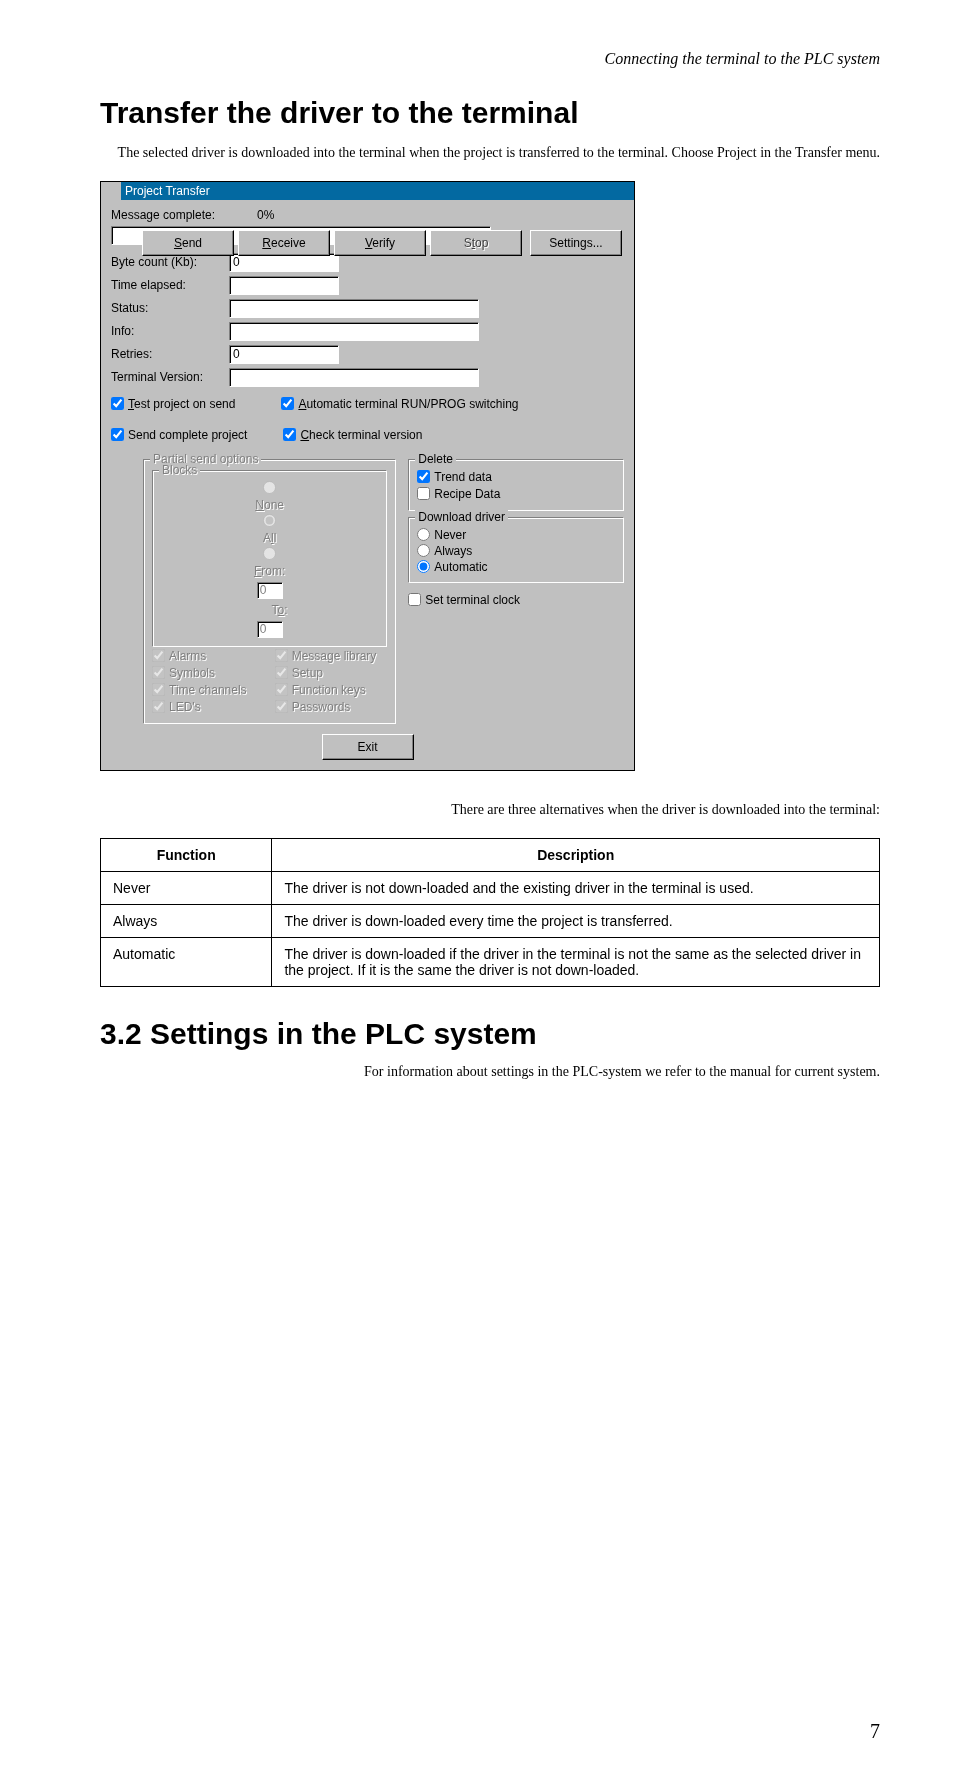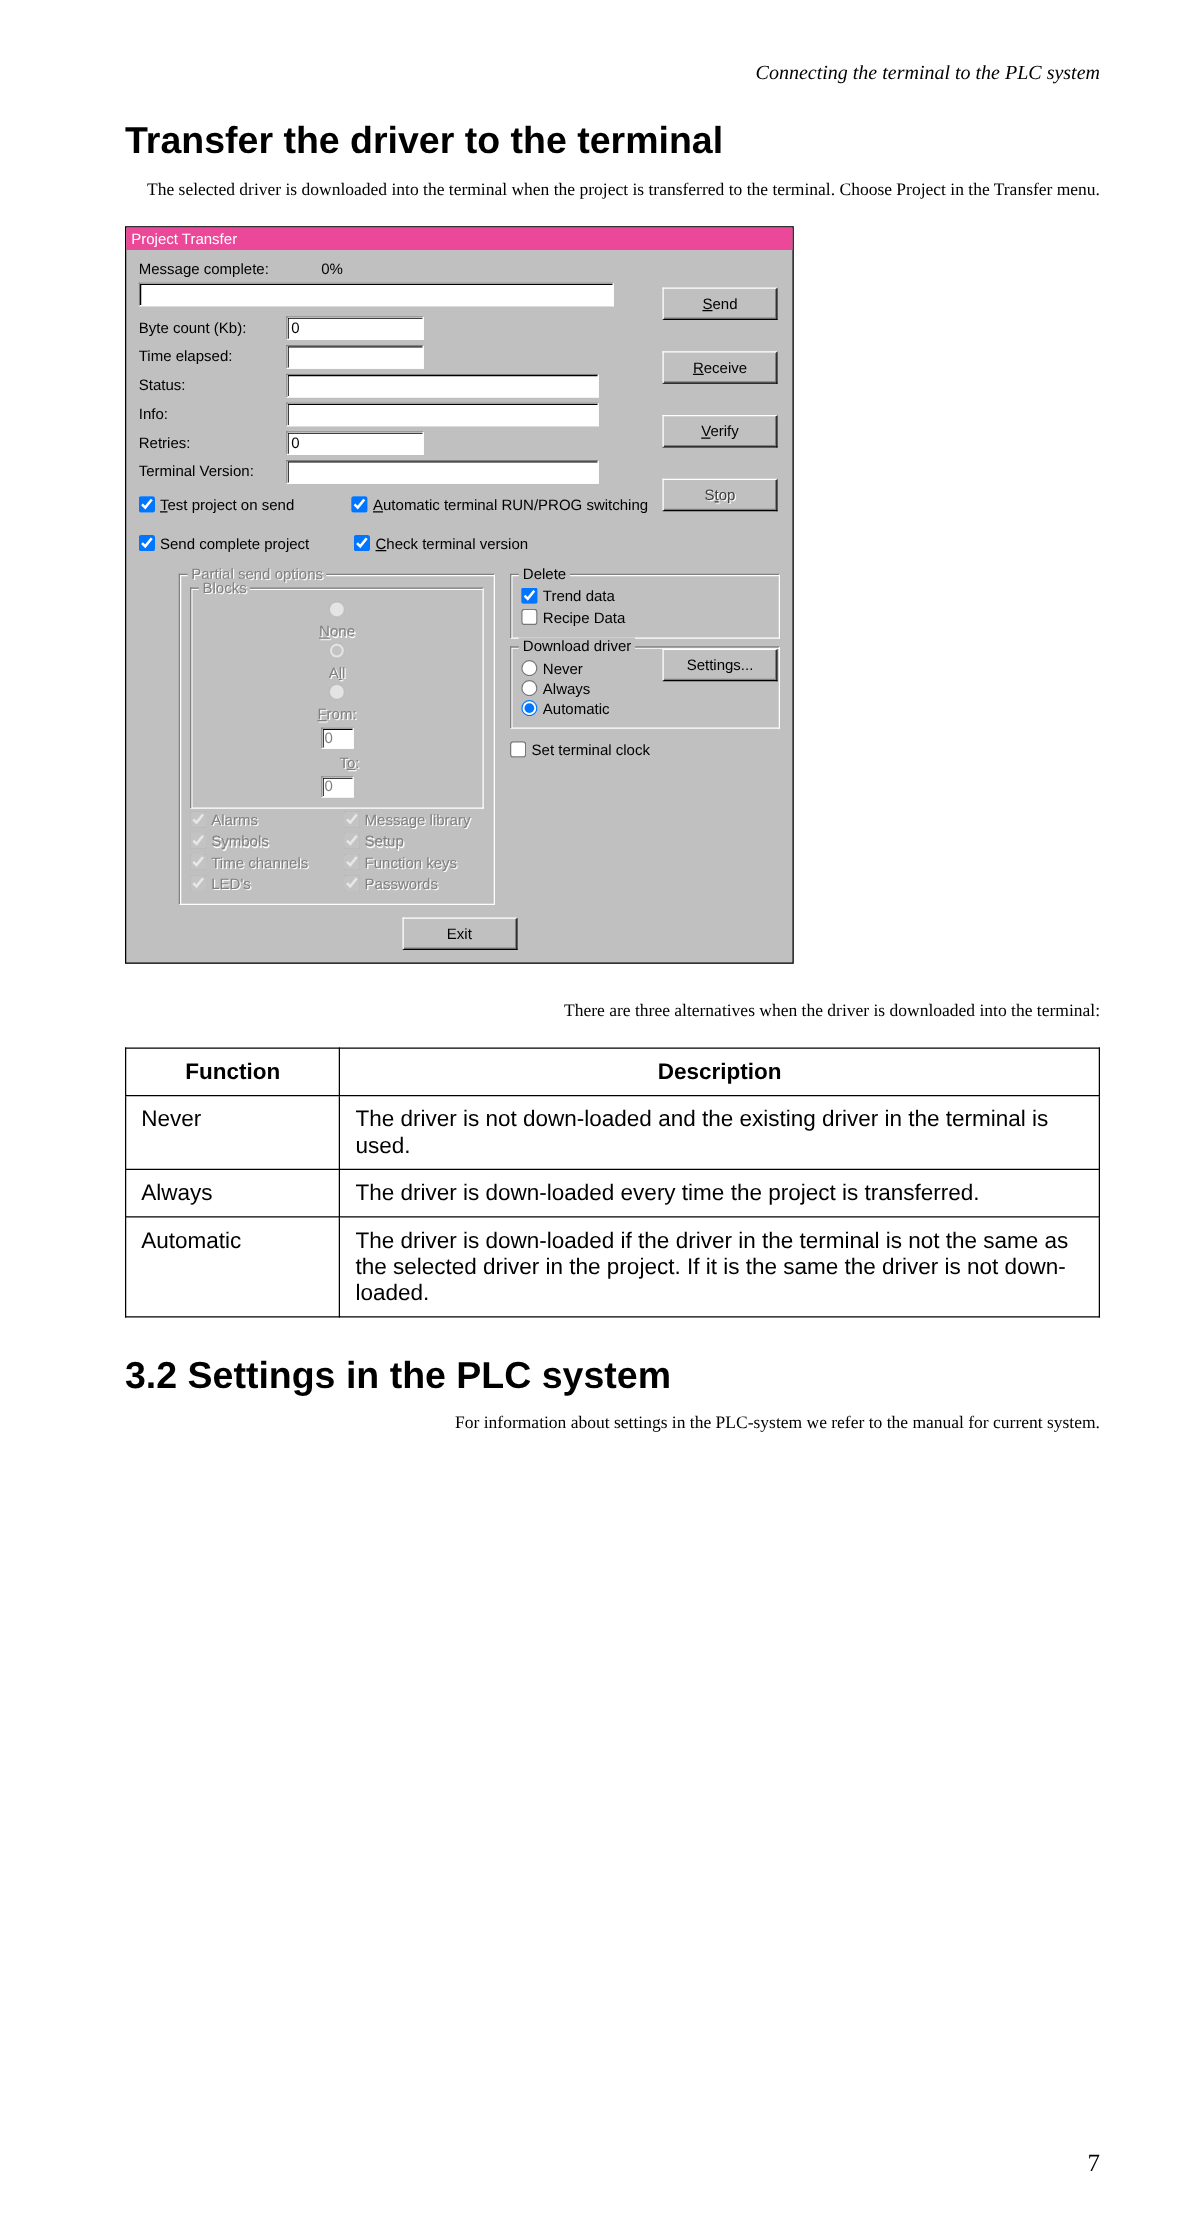--- a/index.html
+++ b/index.html
@@ -33,25 +33,26 @@
   
   .dialog {
     width: 535px;
     background: #c0c0c0;
     border: 1px solid #000;
     font-family: 'MS Sans Serif', Arial, sans-serif;
     font-size: 12px;
     margin-bottom: 30px;
   }
   .titlebar {
-    background: #ec4899;
+    background: #0369a1;
     color: #fff;
     font-weight: normal;
     padding: 2px 4px;
     font-size: 12px;
+    margin-left: 20px;
   }
   .dlg-body {
     padding: 8px 10px 10px 10px;
     position: relative;
   }
   .row { display: flex; align-items: center; margin-bottom: 4px; }
   .lbl { width: 118px; font-size: 12px; }
   .val-plain { font-size: 12px; }
   .field {
     height: 19px;
@@ -75,21 +76,21 @@
     background: #c0c0c0;
     border: 1px solid #000;
     border-top-color:#fff; border-left-color:#fff;
     box-shadow: inset -1px -1px 0 #808080;
     font-size: 12px;
     text-align: center;
     line-height: 24px;
     cursor: pointer;
   }
   .btn.disabled { color: #404040; text-shadow: 1px 1px 0 #fff; }
-  .right-btns { position: absolute; right: 12px; top: 30px; display: flex; flex-direction: column; gap: 25px; }
+  .right-btns { position: absolute; right: 12px; top: 30px; display: flex; flex-direction: row; gap: 4px; }
   .cb { display:flex; align-items:center; gap:4px; font-size:12px; margin-bottom:3px; }
   .cb input { width:13px; height:13px; }
   .cb.disabled { color:#808080; text-shadow: 1px 1px 0 #fff; }
   .radio { display:flex; align-items:center; gap:4px; font-size:12px; margin-bottom:2px; }
   .radio.disabled { color:#808080; text-shadow: 1px 1px 0 #fff; flex-direction: column; }
   .group {
     border: 1px solid #808080;
     border-right-color:#fff; border-bottom-color:#fff;
     box-shadow: 1px 1px 0 #fff inset;
     padding: 10px 8px 6px 8px;
@@ -116,21 +117,21 @@
     font-size:12px; text-align:left; padding:0 2px;
   }
   .exit-row { text-align:center; margin-top:10px; }
   .u { text-decoration: underline; }
 
   
   .tbl {
     width: 100%;
     border-collapse: collapse;
     font-family: Arial, Helvetica, sans-serif;
-    font-size: 18px;
+    font-size: 14px;
     margin-bottom: 30px;
   }
   .tbl th, .tbl td {
     border: 1px solid #000;
     padding: 8px 12px;
     vertical-align: top;
     text-align: left;
   }
   .tbl th { text-align: center; font-weight: bold; }
   .tbl td:first-child { width: 22%; }

